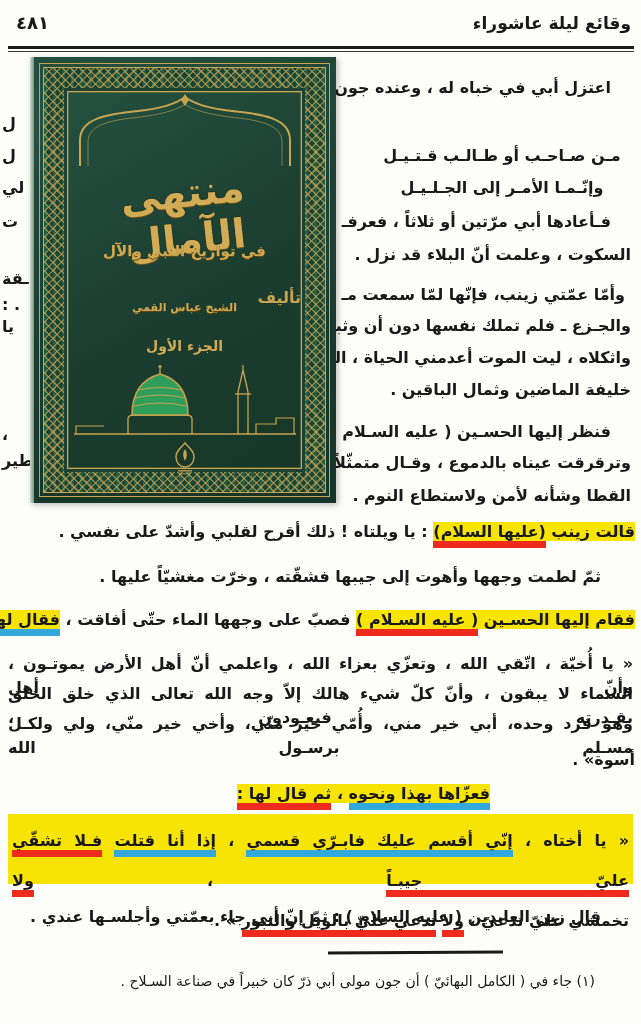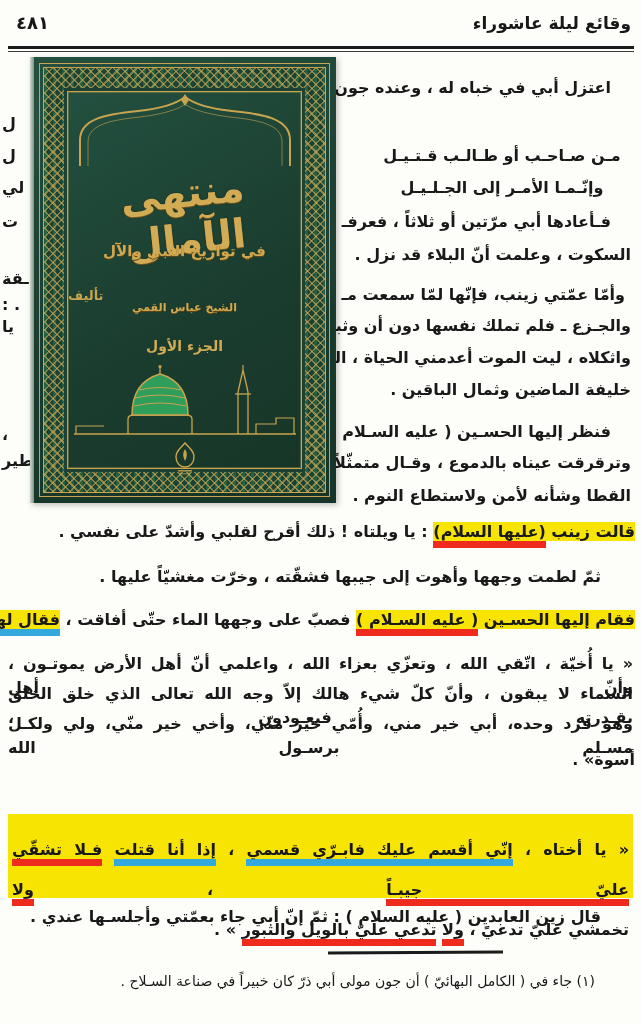--- a/index.html
+++ b/index.html
@@ -18,22 +18,22 @@
   .ln{position:absolute; z-index:1; font-size:16px; font-weight:bold; line-height:1.5;
       white-space:nowrap; color:#191919;}
   .fill{left:8px; right:8px; white-space:normal; text-align:justify; text-align-last:justify;
         word-spacing:3px;}
   .poem{width:252px; text-align:center;}
   .frag{position:absolute; left:2px; z-index:1; font-size:16px; font-weight:bold;}
   .hl{background:#f8e403;}
   .ured{box-shadow:0 7px 0 0 #ee2b1c;}
   .ublue{box-shadow:0 7px 0 0 #33a8dd;}
   
-  .oath{position:absolute; top:814px; left:8px; right:8px; height:84px;
-        background:#f8e403; z-index:1; padding:16px 4px; box-sizing:border-box;}
+  .oath{position:absolute; top:814px; left:8px; right:8px; height:70px;
+        background:#f8e403; z-index:1; padding:7px 4px; box-sizing:border-box;}
   .oath .l{display:block; font-size:16px; font-weight:bold; line-height:40px; white-space:nowrap;}
   .oath .l.j{white-space:normal; text-align:justify; text-align-last:justify; word-spacing:4px;}
   
   .fnrule{position:absolute; top:951px; right:138px; width:175px; height:3px;
           background:#1b1b1b; transform:rotate(-.4deg); z-index:1;}
   .footnote{position:absolute; top:973px; right:46px; font-size:14px; font-weight:normal; z-index:1;}
   
   .cover{
     position:absolute; left:30px; top:57px; width:306px; height:446px; z-index:5;
     background:
@@ -55,22 +55,22 @@
     border:1px solid #c9a44e;}
   .cover .panel{position:absolute; inset:34px 34px 34px 37px;
     background:linear-gradient(150deg,#235040,#1a3c2e 60%,#173628);
     border:1.5px solid #c9a44e; box-shadow:0 0 0 3px #1d4132, inset 0 0 0 1px rgba(201,164,78,.35);}
   .arch{position:absolute; top:2px; left:50%; transform:translateX(-50%);}
   .c-title{position:absolute; top:78px; left:0; right:0; text-align:center;
     font-size:40px; font-weight:bold; color:#d2ab55; transform:rotate(-6deg);
     text-shadow:0 1px 0 #6e521d, 0 0 2px rgba(0,0,0,.4); letter-spacing:-1px;}
   .c-sub{position:absolute; top:150px; left:0; right:0; text-align:center;
     font-size:15px; font-weight:bold; color:#cfa850; text-shadow:0 1px 0 #5e4617;}
-  .c-byline{position:absolute; top:196px; left:0; right:0; text-align:left;
-    font-size:13px; font-weight:bold; color:#c9a44e;}
+  .c-byline{position:absolute; top:196px; left:0; right:0; text-align:right;
+    font-size:16px; font-weight:bold; color:#c9a44e;}
   .c-author{position:absolute; top:209px; left:0; right:0; text-align:center;
     font-size:11px; font-weight:bold; color:#cfa850; text-shadow:0 1px 0 #5e4617;}
   .c-vol{position:absolute; top:246px; left:0; right:0; text-align:center;
     font-size:14px; font-weight:bold; color:#d2ab55;}
   .mosque{position:absolute; top:272px; left:50%; transform:translateX(-50%);}
   .pub{position:absolute; top:350px; left:50%; transform:translateX(-50%);}
 </style>
 </head>
 <body>
 
@@ -112,20 +112,23 @@
 
   <div class="ln" style="top:608px;right:6px">
     <span class="hl">فقام إليها الحسـين </span><span class="hl ured">( عليه السـلام )</span><span> فصبّ على وجهها الماء حتّى أفاقت ، </span><span class="hl ublue">فقال لها :</span>
   </div>
 
   <div class="ln fill" style="top:652px">« يا أُخيّة ، اتّقي الله ، وتعزّي بعزاء الله ، واعلمي أنّ أهل الأرض يموتـون ، وأنّ أهل</div>
   <div class="ln fill" style="top:682px">السماء لا يبقون ، وأنّ كلّ شيء هالك إلاّ وجه الله تعالى الذي خلق الخلق بقـدرته فيعـودون ،</div>
   <div class="ln fill" style="top:712px">وهو فرد وحده، أبي خير مني، وأُمّي خير منّي، وأخي خير منّي، ولي ولكـل مسـلم برسـول الله</div>
   <div class="ln" style="top:748px;right:6px">أسوة» .</div>
 
+  <div class="ln" style="top:782px;right:151px">
+    <span class="hl ublue">فعزّاها بهذا ونحوه</span><span class="hl"> ، </span><span class="hl ured">ثم قال لها :</span>
+  </div>
 
   <div class="oath">
     <span class="l j"><span>« يا أختاه ، </span><span class="ublue">إنّي أقسم عليك فابـرّي قسمي</span><span> ، </span><span class="ublue">إذا أنا قتلت</span><span> </span><span class="ured">فـلا تشقّي عليّ جيبـاً</span><span> ، </span><span class="ured">ولا</span></span>
     <span class="l"><span>تخمشي عليّ تدعيً ، </span><span class="ured">ولا</span><span> </span><span class="ured">تدعي عليّ بالويل والثبور</span><span> » .</span></span>
   </div>
 
   <div class="ln" style="top:905px;right:40px">قال زين العابدين ( عليه السلام ) : ثمّ إنّ أبي جاء بعمّتي وأجلسـها عندي .</div>
 
   <div class="fnrule"></div>
   <div class="footnote">(١) جاء في ( الكامل البهائيّ ) أن جون مولى أبي ذرّ كان خبيراً في صناعة السـلاح .</div>

